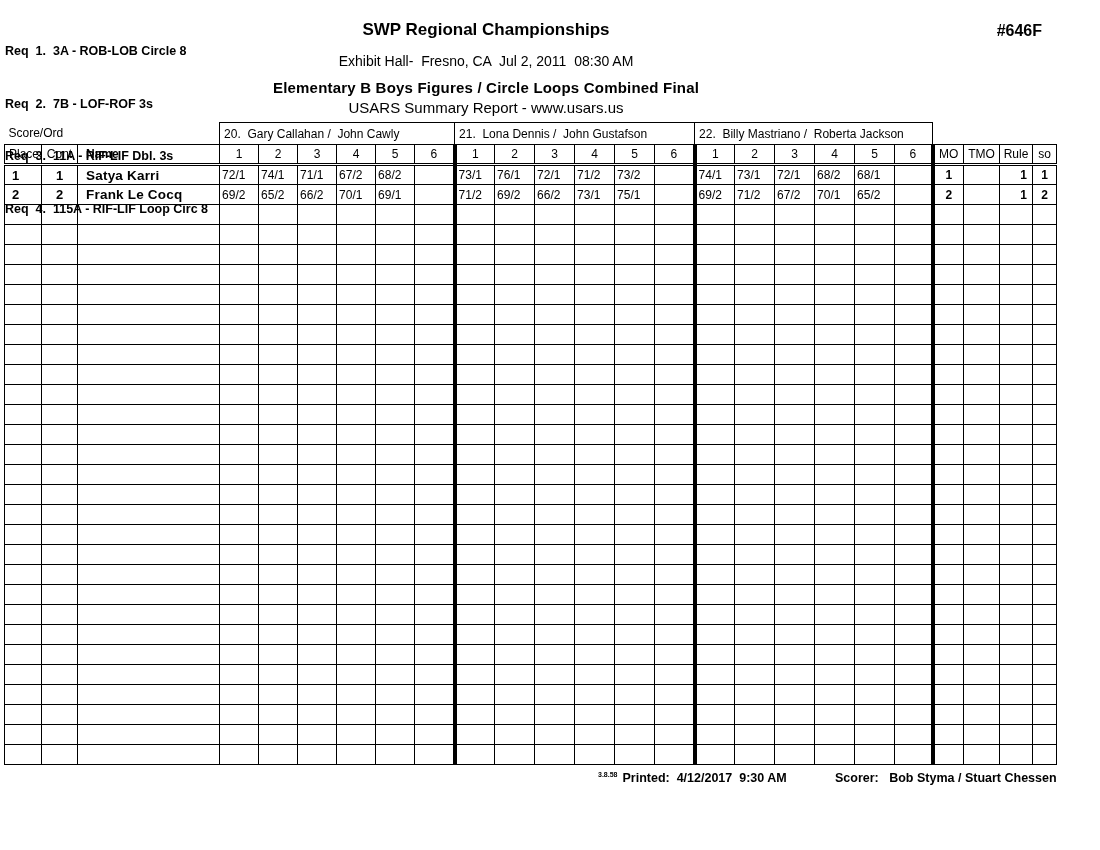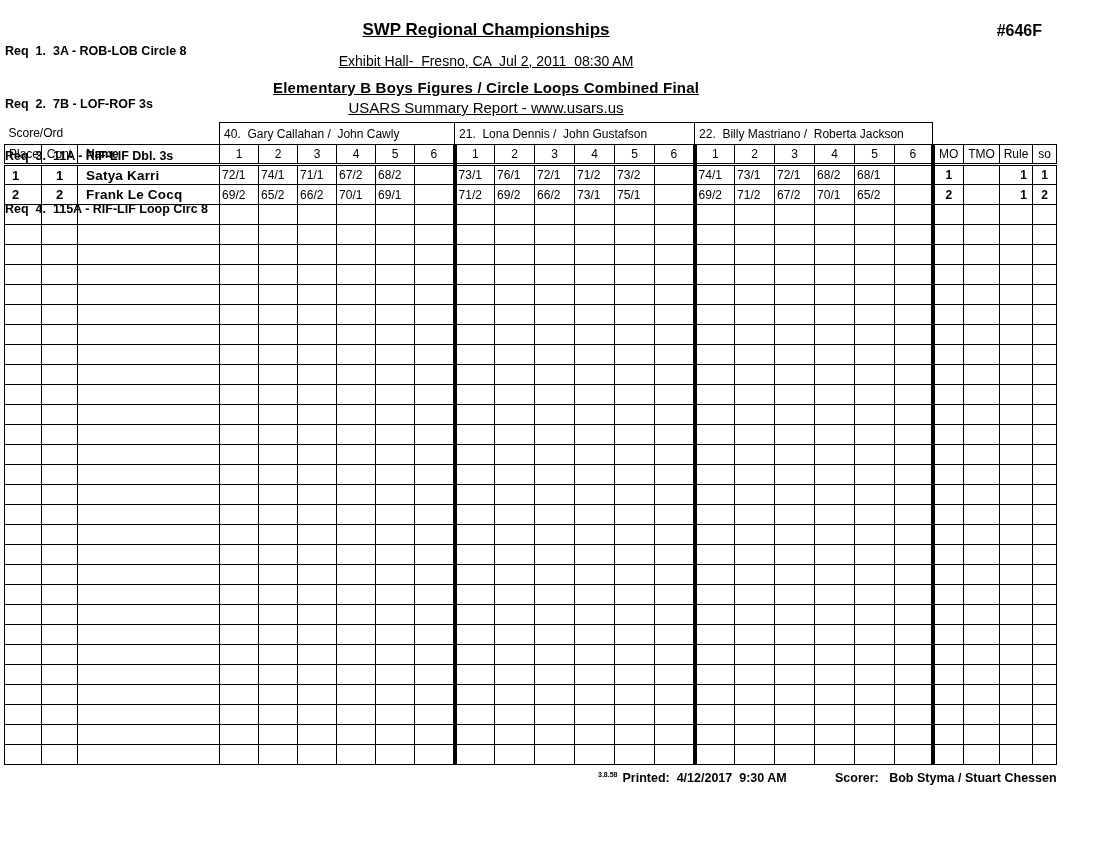--- a/index.html
+++ b/index.html
@@ -11,21 +11,21 @@
   }
 
   
   .req-list {
     position:absolute; left:5px; top:8px;
     font-weight:bold; font-size:12.5px; line-height:17.5px;
     white-space:pre;
   }
   .header-center {
     position:absolute; left:0; top:20px; width:972px;
-    text-align:center; line-height:1.15;text-decoration:underline;
+    text-align:center; line-height:1.15;
   }
   .title   { font-size:17px; font-weight:bold; }
   .venue   { font-size:14px; margin-top:13px; white-space:pre; }
   .event-title { font-size:15px; font-weight:bold; margin-top:10px; letter-spacing:0.2px; }
   .subtitle    { font-size:15px; margin-top:3px; }
   .doc-number {
     position:absolute; right:58px; top:22px;
     font-size:16px; font-weight:bold;
   }
 
@@ -112,21 +112,21 @@
         <col style="width:40px">
         <col style="width:38px">
       <col style="width:31px">
         <col style="width:36px">
         <col style="width:33px">
         <col style="width:24px">
     </colgroup>
     <tbody id="tbody">
       <tr class="jrow">
         <td class="nob scoreord" colspan="3">Score/Ord</td>
-        <td class="judgebox" colspan="6">40.  Gary Callahan /  John Cawly</td>
+        <td class="judgebox" colspan="6">20.  Gary Callahan /  John Cawly</td>
         <td class="judgebox" colspan="6">21.  Lona Dennis /  John Gustafson</td>
         <td class="judgebox" colspan="6">22.  Billy Mastriano /  Roberta Jackson</td>
         <td class="nob" colspan="4"></td>
       </tr>
       <tr id="col-header-row">
           <td class="hdr th-place">Place</td>
           <td class="hdr th-cont">Cont</td>
           <td class="hdr th-name">Name</td>
           <td class="hdr num">1</td>
           <td class="hdr num">2</td>

